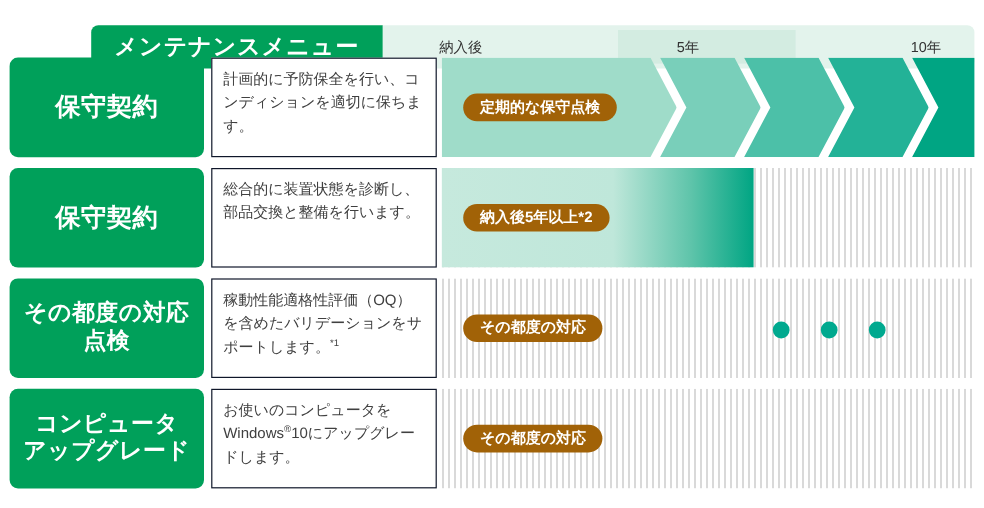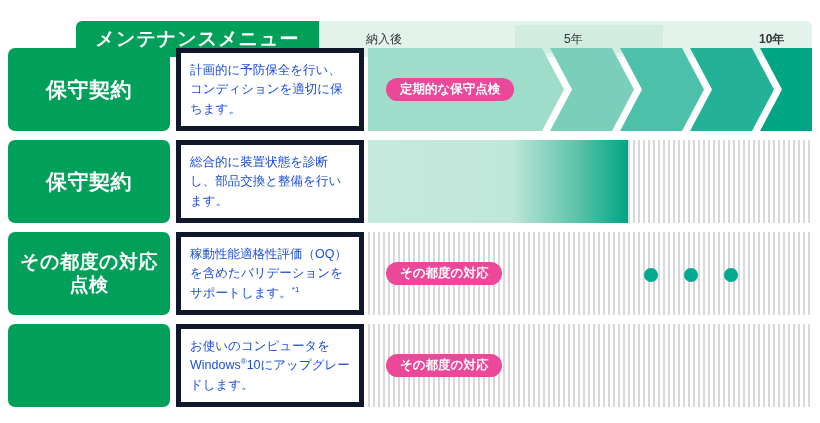--- a/index.html
+++ b/index.html
@@ -59,21 +59,21 @@
     top: 0;
     height: 36px;
     display: flex;
     align-items: center;
     color: #333333;
     font-size: 12px;
     white-space: nowrap;
   }
   #tl-0 { left: 47px; }
   #tl-5 { left: 245px; }
-  #tl-10 { left: 440px; font-weight: bold; }
+  #tl-10 { left: 440px; }
   #tl-seg-5 {
     position: absolute;
     left: 196px;
     top: 4px;
     width: 148px;
     height: 28px;
     background: #d3ece1;
   }
 
   
@@ -109,25 +109,25 @@
     text-align: center;
   }
   .label-box.two-line { font-size: 19px; }
 
   .desc-box {
     position: absolute;
     left: 168px;
     top: 0;
     width: 188px;
     height: 83px;
-    border: 5px solid #0f172a;
+    border: 1px solid #0f172a;
     background: #ffffff;
     box-sizing: border-box;
     padding: 8px 9px 0 9px;
-    color: #1d4ed8;
+    color: #404040;
     font-size: 12.5px;
     line-height: 1.55;
   }
   .desc-box sup {
     font-size: 8px;
     vertical-align: super;
   }
 
   .track {
     position: absolute;
@@ -178,21 +178,21 @@
     background: linear-gradient(to right, #c6e9dd 0%, #bfe7da 55%, #5ec4aa 80%, #00a583 100%);
   }
 
   .pill {
     position: absolute;
     left: 18px;
     top: 30px;
     height: 23px;
     padding: 0 14px;
     border-radius: 12px;
-    background: #ec4899;
+    background: #a16207;
     color: #ffffff;
     font-size: 12.5px;
     font-weight: bold;
     display: flex;
     align-items: center;
     justify-content: center;
     white-space: nowrap;
     box-sizing: border-box;
   }
   .pill.p-row1 { top: 30px; left: 18px; }
@@ -238,40 +238,43 @@
       <div class="pill">定期的な保守点検</div>
     </div>
   </div>
 
   <div class="row" id="row-1">
     <div class="label-box">保守契約</div>
     <div class="desc-box">総合的に装置状態を診断し、部品交換と整備を行います。</div>
     <div class="track">
       <div class="stripes"></div>
       <div class="grad-band"></div>
+      <div class="pill p-row1">納入後5年以上*2</div>
     </div>
   </div>
 
   <div class="row" id="row-2">
     <div class="label-box two-line">
       <span>その都度の対応</span>
       <span>点検</span>
     </div>
     <div class="desc-box"><span>稼動性能適格性評価（OQ）を含めたバリデーションをサポートします。</span><sup>*1</sup></div>
     <div class="track">
       <div class="stripes"></div>
       <div class="pill">その都度の対応</div>
       <div class="dot d1"></div>
       <div class="dot d2"></div>
       <div class="dot d3"></div>
     </div>
   </div>
 
   <div class="row" id="row-3">
     <div class="label-box two-line">
+      <span>コンピュータ</span>
+      <span>アップグレード</span>
     </div>
     <div class="desc-box"><span>お使いのコンピュータをWindows</span><sup>®</sup><span>10にアップグレードします。</span></div>
     <div class="track">
       <div class="stripes"></div>
       <div class="pill">その都度の対応</div>
     </div>
   </div>
 
 </div>
 

